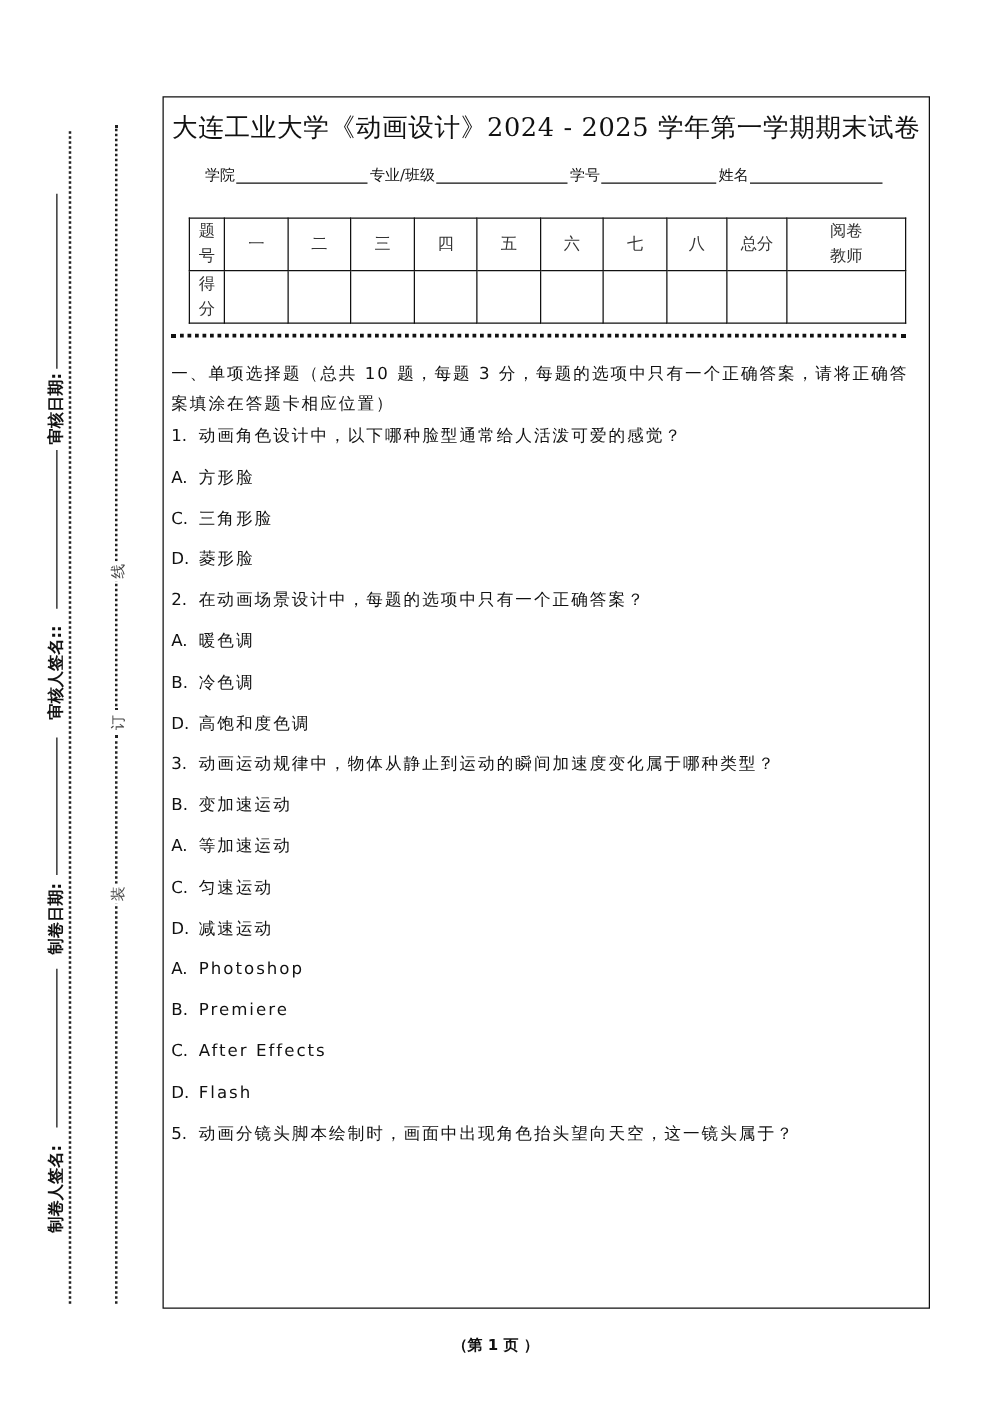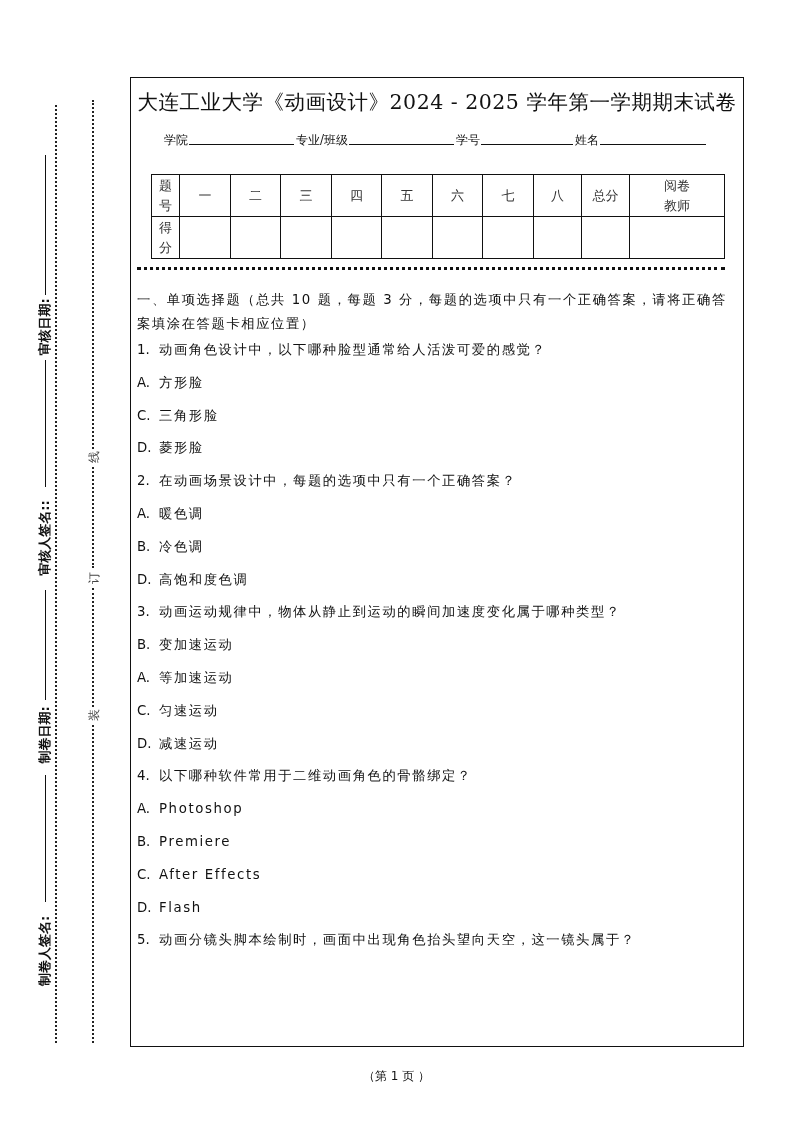--- a/index.html
+++ b/index.html
@@ -11,38 +11,38 @@
   .vline-solid { position: absolute; width: 0; border-left: 1.3px solid #111; left: 45px; }
   .vlabel { position: absolute; left: 30px; width: 30px; display: flex; align-items: center; justify-content: center;
             font-family: "DejaVu Sans", "Liberation Sans", sans-serif; font-weight: bold; font-size: 13px; }
   .vlabel span { transform: rotate(-90deg); white-space: nowrap; display: inline-block; }
   .bind-char { position: absolute; left: 86px; width: 16px; text-align: center; font-size: 12px; color: #444;
                background: #fff; transform: rotate(-90deg); line-height: 16px; }
 
   
   .frame { position: absolute; left: 130px; top: 77px; width: 614px; height: 970px; border: 1.3px solid #111; box-sizing: border-box; padding-left: 16px; }
   .title { position: absolute; left: 0; right: 0; top: 10px; text-align: center; font-size: 20.5px; letter-spacing: 0.5px; white-space: nowrap; }
-  .info-row { position: absolute; left: 33px; top: 54px; font-size: 12px; display: flex; align-items: flex-start; white-space: nowrap; }
+  .info-row { position: absolute; left: 33px; top: 54px; font-size: 12px; display: flex; align-items: center; white-space: nowrap; }
   .info-row .lbl { margin-right: 1px; }
   .info-row .blank { display: inline-block; border-bottom: 1px solid #111; height: 12px; margin-right: 2px; }
 
   table.score { position: absolute; left: 20px; top: 96px; border-collapse: collapse; font-size: 13px; color: #333; }
   table.score td { border: 1.2px solid #111; text-align: center; vertical-align: middle; padding: 0; line-height: 20px; }
   table.score tr { height: 42px; }
   .score-rowhead { width: 27px; }
 
   .sep-dots { position: absolute; left: 6px; width: 588px; top: 189px; height: 0; border-top: 3px dotted #111; }
 
   .content { position: absolute; left: 6px; right: 8px; top: 210px; font-family: "DejaVu Sans", "Liberation Sans", sans-serif; font-size: 13.3px; letter-spacing: 1.6px; }
   .section-head { line-height: 24px; margin-bottom: 4px; }
   .q-line { height: 32.8px; line-height: 20px; white-space: nowrap; }
   .q-num { display: inline-block; width: 22px; letter-spacing: 0; }
   .opt-key { display: inline-block; width: 22px; letter-spacing: 0; }
 
-  .footer { position: absolute; left: 0; right: 0; top: 1068px; text-align: center; font-size: 12px; font-weight: normal;
+  .footer { position: absolute; left: 0; right: 0; top: 1068px; text-align: center; font-size: 12px; font-weight: bold;
             font-family: "DejaVu Sans", "Liberation Sans", sans-serif; }
 </style>
 </head>
 <body>
 
 <div>
   <div class="vline-dotted" style="left:55px; top:105px; height:938px;"></div>
   <div class="vline-dotted" style="left:92px; top:100px; height:468px;"></div>
   <div class="vline-dotted" style="left:92px; top:588px; height:455px;"></div>
 
@@ -130,21 +130,20 @@
     <div class="q-line"><span class="opt-key">A.</span><span>暖色调</span></div>
     <div class="q-line"><span class="opt-key">B.</span><span>冷色调</span></div>
     <div class="q-line"><span class="opt-key">D.</span><span>高饱和度色调</span></div>
 
     <div class="q-line"><span class="q-num">3.</span><span>动画运动规律中，物体从静止到运动的瞬间加速度变化属于哪种类型？</span></div>
     <div class="q-line"><span class="opt-key">B.</span><span>变加速运动</span></div>
     <div class="q-line"><span class="opt-key">A.</span><span>等加速运动</span></div>
     <div class="q-line"><span class="opt-key">C.</span><span>匀速运动</span></div>
     <div class="q-line"><span class="opt-key">D.</span><span>减速运动</span></div>
 
-    <div class="q-line"><span class="q-num">4.</span><span>以下哪种软件常用于二维动画角色的骨骼绑定？</span></div>
     <div class="q-line"><span class="opt-key">A.</span><span>Photoshop</span></div>
     <div class="q-line"><span class="opt-key">B.</span><span>Premiere</span></div>
     <div class="q-line"><span class="opt-key">C.</span><span>After Effects</span></div>
     <div class="q-line"><span class="opt-key">D.</span><span>Flash</span></div>
 
     <div class="q-line"><span class="q-num">5.</span><span>动画分镜头脚本绘制时，画面中出现角色抬头望向天空，这一镜头属于？</span></div>
   </div>
 </div>
 
 <div class="footer">（第 1 页 ）</div>

